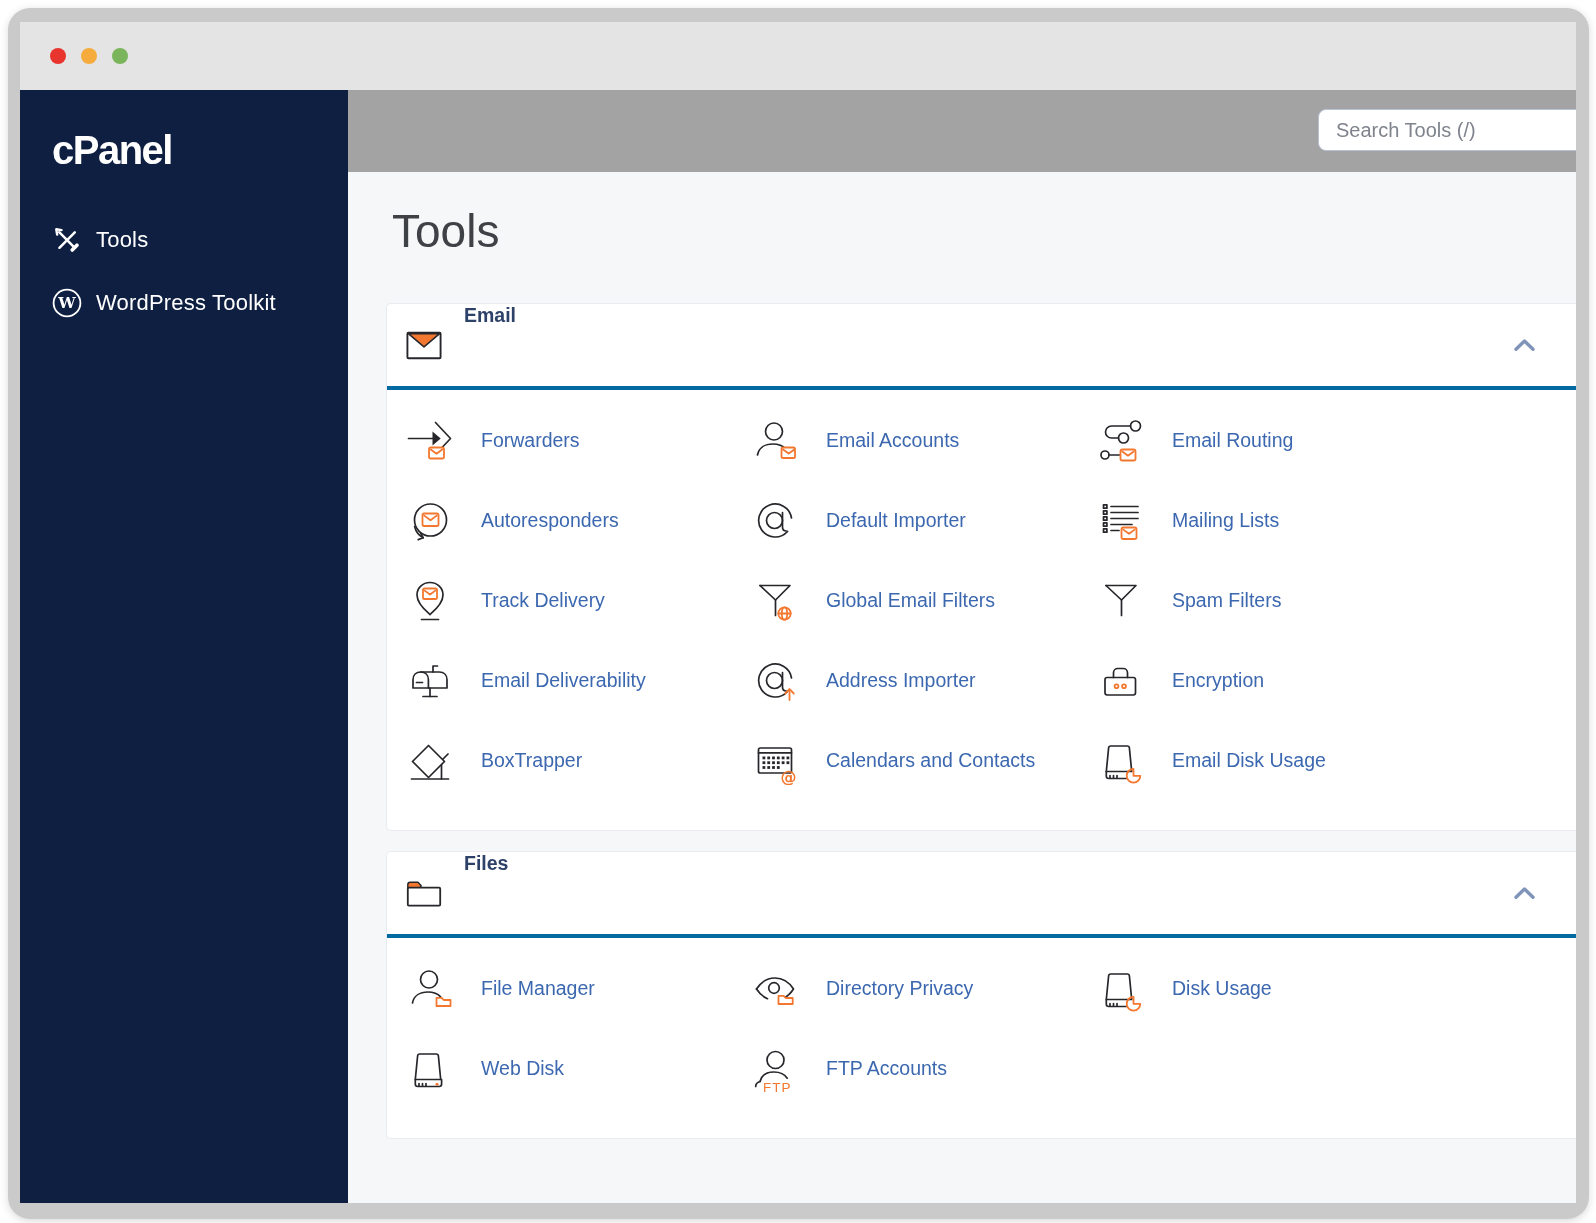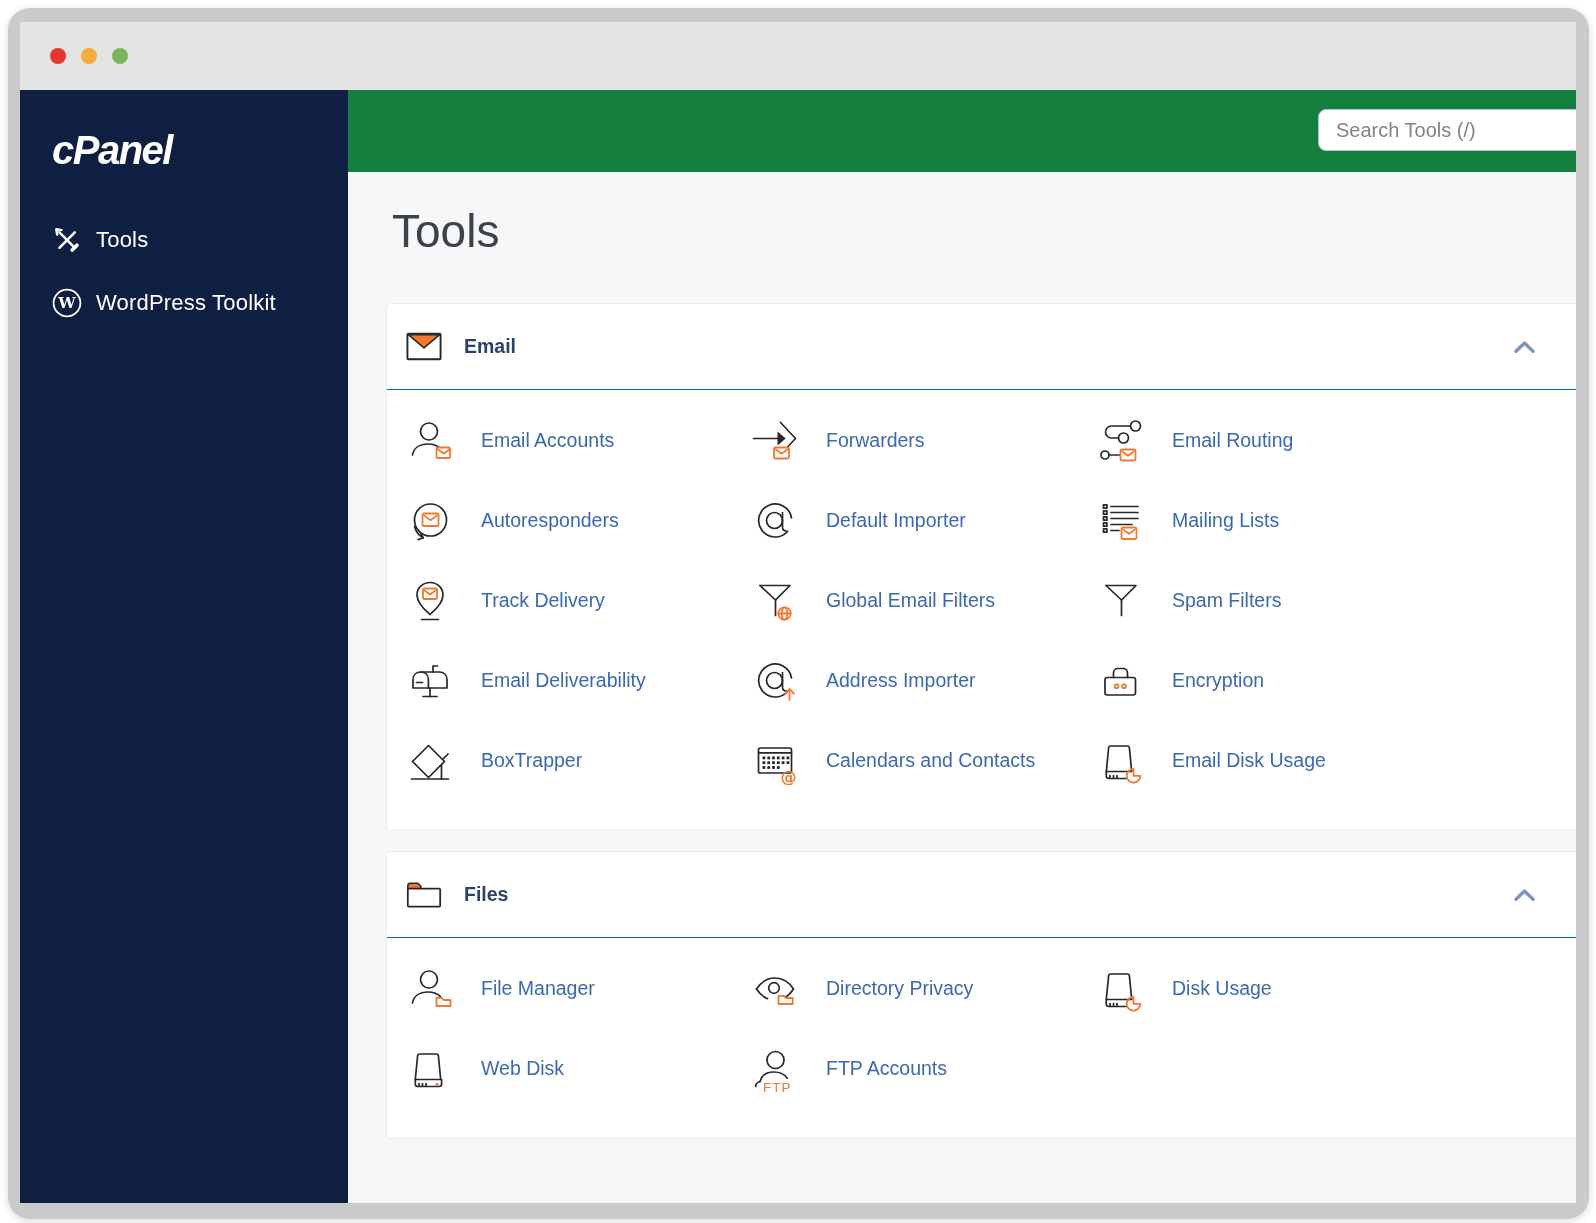--- a/index.html
+++ b/index.html
@@ -20,39 +20,39 @@
           background:var(--frame);border-radius:22px;box-shadow:0 2px 8px rgba(0,0,0,.15)}
   .app{position:absolute;left:12px;top:14px;right:13px;bottom:16px;overflow:hidden;
        display:flex;flex-direction:column;background:#fff}
   .titlebar{height:68px;background:var(--titlebar);display:flex;align-items:center;
             padding-left:30px;flex:none}
   .dots{display:flex;gap:15px}
   .dot{width:16px;height:16px;border-radius:50%;display:inline-block}
   .body-row{flex:1;display:flex;min-height:0}
   .sidebar{width:328px;flex:none;background:var(--navy);color:#fff;
            padding:40px 0 0 32px}
-  .logo{font-size:40px;font-weight:bold;font-style:italic;letter-spacing:-1.5px;
+  .logo{font-size:40px;font-weight:bold;letter-spacing:-1.5px;
         height:40px;line-height:40px}
   .nav{margin-top:42px;display:flex;flex-direction:column;gap:7px}
   .side-item{display:flex;align-items:center;height:56px;cursor:pointer}
   .side-icon{width:30px;display:flex;justify-content:center;flex:none}
   .side-label{margin-left:14px;font-size:22px;font-weight:500;letter-spacing:.2px}
   .main{flex:1;display:flex;flex-direction:column;min-width:0;background:var(--content-bg)}
-  .main-header{height:82px;background:#15803d;position:relative;flex:none}
+  .main-header{height:82px;background:#a3a3a3;position:relative;flex:none}
   .search-input{position:absolute;top:19px;right:-14px;width:272px;height:42px;
         border:1.5px solid #b9c2d3;border-radius:8px;padding:0 14px 0 17px;
         font-size:20px;color:#555;font-family:inherit;background:#fff;outline:none}
   .search-input::placeholder{color:#7f838c;opacity:1}
   .content{flex:1;padding:33px 0 0 38px;overflow:hidden}
   .page-title{font-size:46px;line-height:52px;font-weight:300;color:#3e4146;
         margin:0 0 46px 6px}
   .card{background:#fff;border:1px solid #e9ebf0;border-right:none;
         border-radius:5px 0 0 5px;margin-bottom:20px}
-  .card-header{height:86px;display:flex;align-items:center;padding-left:19px;
-        position:relative;border-bottom:1px solid #0369a1}
+  .card-header{height:86px;display:flex;padding-left:19px;
+        position:relative;border-bottom:4px solid #0369a1}
   .sec-icon{width:36px;flex:none;display:flex;align-items:center}
   .sec-title{margin-left:22px;font-size:19.5px;font-weight:600;color:var(--sec-navy)}
   .chev{position:absolute;right:36px;top:50%;transform:translateY(-50%);
         background:none;border:none;padding:4px;cursor:pointer;line-height:0}
   .grid{display:grid;grid-template-columns:345px 346px 1fr;grid-auto-rows:80px;
         padding:11px 0 29px 19px}
   .item{display:flex;align-items:center;text-decoration:none;cursor:pointer}
   .t-icon{width:75px;flex:none;display:flex;align-items:center;line-height:0}
   .t-label{font-size:19.5px;color:var(--link);line-height:1.2}
   
@@ -123,40 +123,40 @@
                   </span>
       <span class="sec-title">Email</span>
       <button class="chev"><span><svg width="23" height="14" viewBox="0 0 23 14">
                         <path d="M3 11.2L11.5 3 20 11.2" fill="none" stroke="var(--chev)" stroke-width="3.4" stroke-linecap="round" stroke-linejoin="round"></path>
                       </svg></span></button>
     </div>
     <div class="grid">
   <a class="item">
     <span class="t-icon">
                       <svg class="tool-svg" viewBox="0 0 48 48">
-                        <circle class="d" cx="23" cy="14.5" r="8.5"></circle>
-                        <path class="d" d="M6.5 38c1.2-7 7.2-11 15.5-11 5.6 0 9.8 1.8 12.6 4.8"></path>
-                        <rect class="o" x="30.5" y="30.5" width="13.5" height="10.5" rx="1.6" fill="#fff"></rect>
-                        <path class="o" d="M32 32.6l5.7 4 5.7-4"></path>
-                      </svg>
-                    </span>
-    <span class="t-label">Email Accounts</span>
-  </a>
-
-  <a class="item">
-    <span class="t-icon">
-                      <svg class="tool-svg" viewBox="0 0 48 48">
                         <path class="d" d="M2.5 21.5h27"></path>
                         <path class="df" d="M26.5 14.5l8.2 7-8.2 7z"></path>
                         <path class="d" d="M29.5 5.5l15 16-15 16"></path>
                         <rect class="o" x="23" y="30.5" width="15" height="11" rx="1.8" fill="#fff"></rect>
                         <path class="o" d="M24.8 32.6l5.7 4.1 5.7-4.1"></path>
                       </svg>
                     </span>
     <span class="t-label">Forwarders</span>
+  </a>
+
+  <a class="item">
+    <span class="t-icon">
+                      <svg class="tool-svg" viewBox="0 0 48 48">
+                        <circle class="d" cx="23" cy="14.5" r="8.5"></circle>
+                        <path class="d" d="M6.5 38c1.2-7 7.2-11 15.5-11 5.6 0 9.8 1.8 12.6 4.8"></path>
+                        <rect class="o" x="30.5" y="30.5" width="13.5" height="10.5" rx="1.6" fill="#fff"></rect>
+                        <path class="o" d="M32 32.6l5.7 4 5.7-4"></path>
+                      </svg>
+                    </span>
+    <span class="t-label">Email Accounts</span>
   </a>
 
   <a class="item">
     <span class="t-icon">
                       <svg class="tool-svg" viewBox="0 0 48 48">
                         <circle class="d" cx="38.5" cy="9" r="5"></circle>
                         <path class="d" d="M33.5 9H14.5c-3.3 0-6 2.7-6 6s2.7 6 6 6h7"></path>
                         <circle class="d" cx="26.5" cy="21" r="5"></circle>
                         <circle class="d" cx="8" cy="38" r="4"></circle>
                         <path class="d" d="M12 38h11.5"></path>

